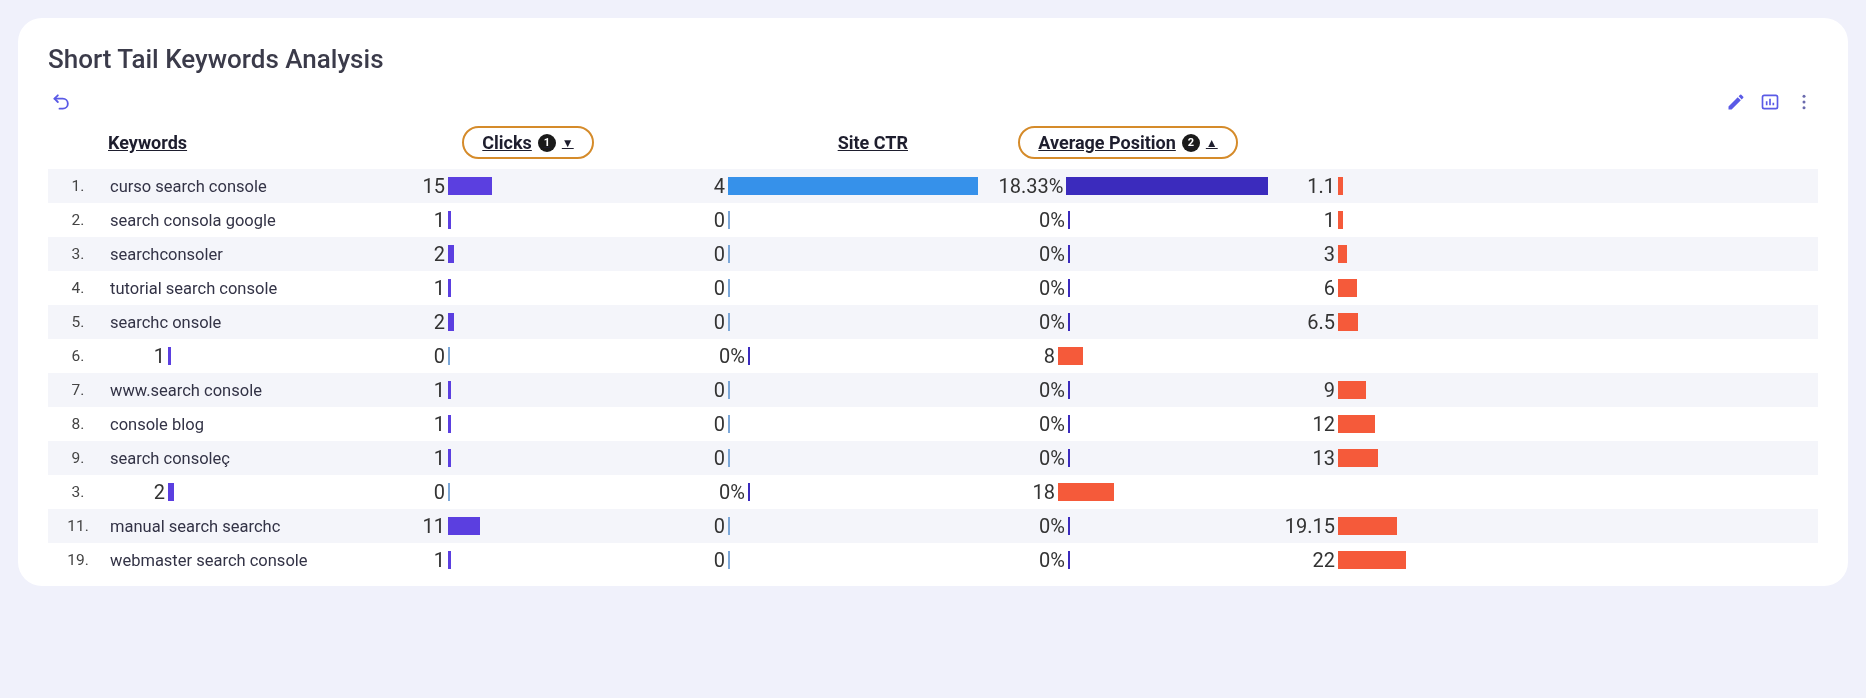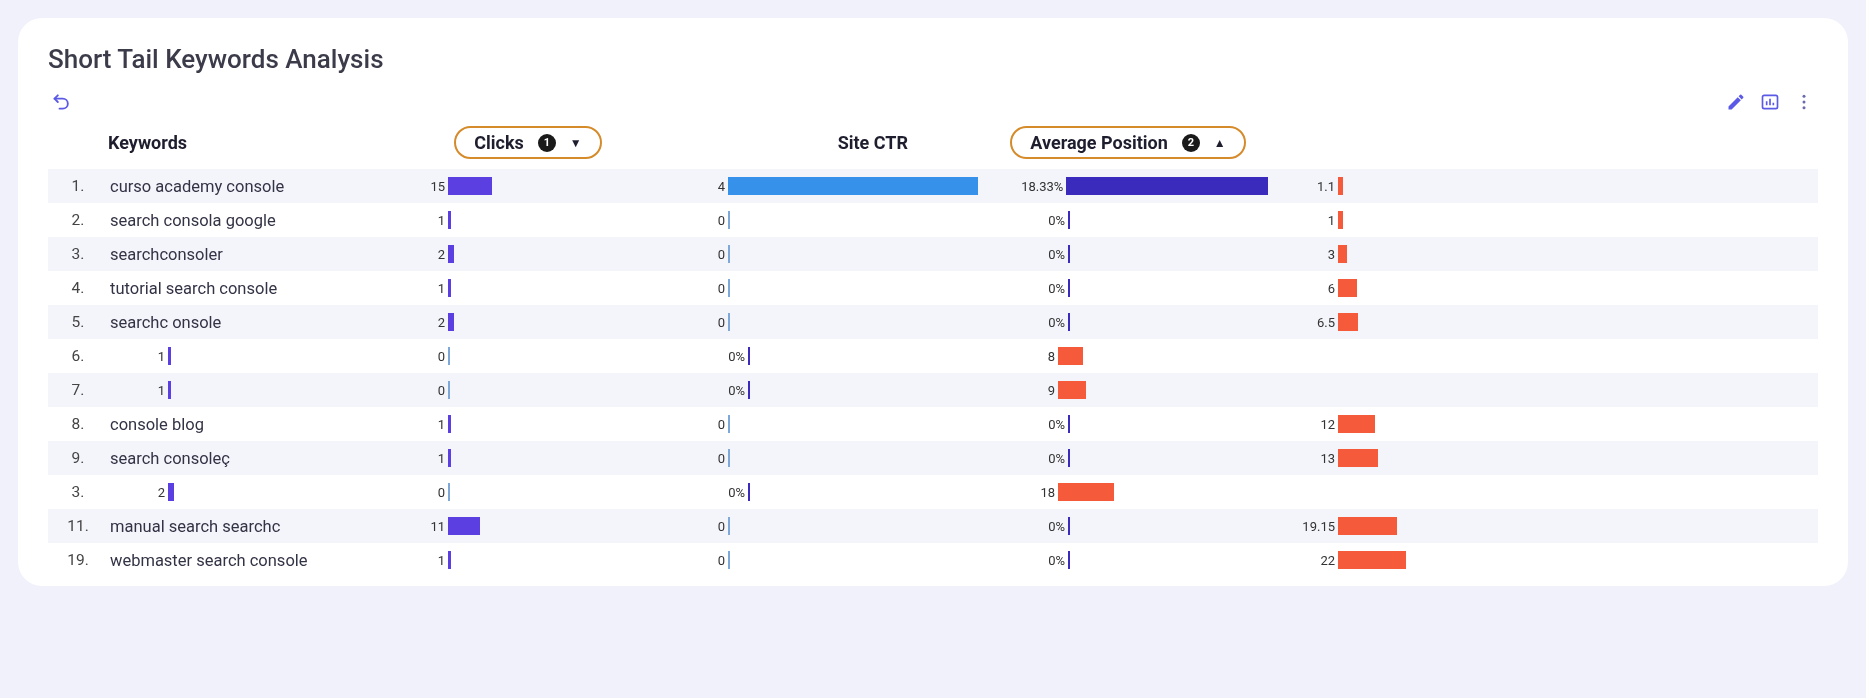--- a/index.html
+++ b/index.html
@@ -35,29 +35,29 @@
   .tool-icn svg { width: 20px; height: 20px; }
   .tool-icn { cursor: pointer; color: #5a5ae6; }
   .more-icn { color: #6a6aad; }
 
   .table { width: 100%; }
   .thead, .trow {
     display: grid;
     grid-template-columns: 60px 280px 280px 320px 280px 260px;
     align-items: center;
   }
-  .thead { font-weight: 700; font-size: 18px; color: #1e1e2e; padding: 6px 0 10px 0; }
+  .thead { font-weight: 700; font-size: 18px; color: #1e1e2e; padding: 6px 0 10px 0; text-decoration: underline; }
   .th-keywords { }
   .th-impr { text-align: right; padding-right: 120px; }
   .th-clicks, .th-pos { display: flex; justify-content: center; }
   .th-ctr { text-align: right; padding-right: 80px; }
   .pill {
     display: inline-flex;
     align-items: center;
-    gap: 14px;
+    gap: 6px;
     border: 2.5px solid #d58b2a;
     border-radius: 22px;
     padding: 4px 18px;
     font-weight: 700;
   }
   .sort-badge {
     display: inline-flex;
     align-items: center;
     justify-content: center;
     width: 18px; height: 18px;
@@ -75,21 +75,21 @@
     color: #333346;
   }
   .trow.alt { background: #f4f5fa; }
   .idx { text-align: center; color: #444; font-size: 15.5px; }
   .kw { padding-left: 2px; }
   .mcell { display: flex; align-items: center; }
   .mval {
     width: 60px;
     text-align: right;
     padding-right: 3px;
-    font-size: 13px;
+    font-size: 20px;
     color: #333;
   }
   .mval.ctr { width: 80px; }
   .mval.pos { width: 70px; text-align: right; }
   .bar {
     height: 18px;
   }
   .bar.impr { background: #5b3fe0; }
   .bar.clicks { background: #3691ea; }
   .bar.ctr { background: #3b2bbd; }
@@ -150,21 +150,21 @@
         <span class="pill">
           <span>Average Position</span>
           <span class="sort-badge">2</span>
           <span class="arrow">▲</span>
         </span>
       </div>
     </div>
     <div id="tbody">
         <div class="trow alt">
           <div class="idx">1.</div>
-          <div class="kw">curso academy console</div>
+          <div class="kw">curso search console</div>
           <div class="mcell">
             <div class="mval ">15</div>
             <div class="bar impr" style="width: 44px;"></div>
           </div>
           <div class="mcell">
             <div class="mval ">4</div>
             <div class="bar clicks" style="width: 250px;"></div>
           </div>
           <div class="mcell">
             <div class="mval ctr">18.33%</div>
@@ -269,20 +269,21 @@
             <div class="mval ctr">0%</div>
             <div class="bar ctr thin-ctr"></div>
           </div>
           <div class="mcell">
             <div class="mval pos">8</div>
             <div class="bar pos" style="width: 24.7273px;"></div>
           </div>
         </div>
         <div class="trow alt">
           <div class="idx">7.</div>
+          <div class="kw">www.search console</div>
           <div class="mcell">
             <div class="mval ">1</div>
             <div class="bar impr thin"></div>
           </div>
           <div class="mcell">
             <div class="mval ">0</div>
             <div class="bar clicks thin-blue"></div>
           </div>
           <div class="mcell">
             <div class="mval ctr">0%</div>

